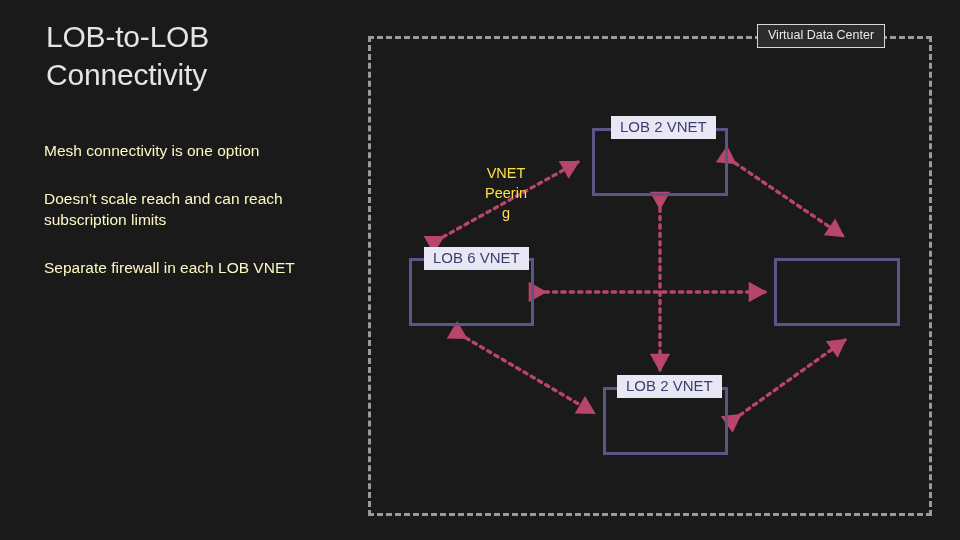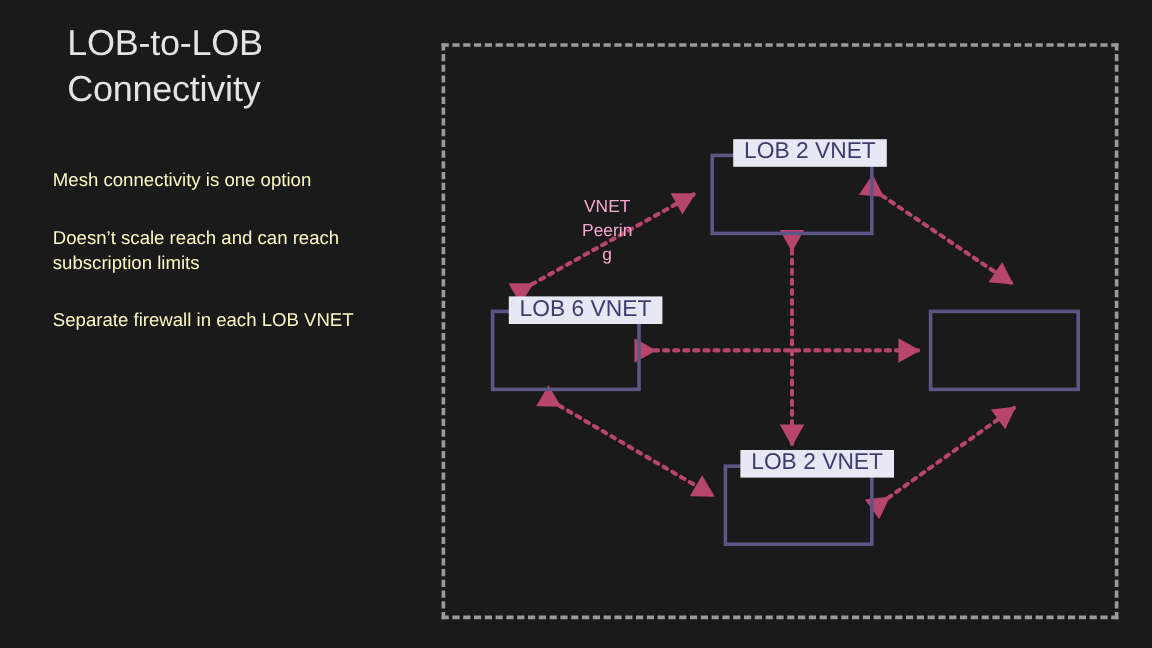--- a/index.html
+++ b/index.html
@@ -13,21 +13,21 @@
   #slide {
     position: relative;
     width: 960px;
     height: 540px;
     background: #1a1a1a;
   }
 
   
   #title-block {
     position: absolute;
-    left: 56px;
+    left: 46px;
     top: 18px;
     width: 300px;
   }
   #title-block .line {
     color: #e4e4e4;
     font-size: 30px;
     line-height: 38px;
     font-weight: 400;
     letter-spacing: -0.2px;
   }
@@ -71,21 +71,21 @@
   
   .vnet-box {
     position: absolute;
     border: 3px solid #5d5585;
     background: transparent;
   }
   .vnet-label {
     position: absolute;
     background: #e8e8f5;
     color: #3f3d6e;
-    font-size: 19px;
+    font-size: 15px;
     line-height: 16px;
     padding: 3px 9px 4px 9px;
     white-space: nowrap;
     text-align: center;
   }
 
   #box-lob1 { left: 409px; top: 258px; width: 125px; height: 68px; }
   #lab-lob1 { left: 424px; top: 247px; }
 
   #box-lob2 { left: 592px; top: 128px; width: 136px; height: 68px; }
@@ -96,21 +96,21 @@
 
   #box-lob4 { left: 603px; top: 387px; width: 125px; height: 68px; }
   #lab-lob4 { left: 617px; top: 375px; }
 
   
   #peering-text {
     position: absolute;
     left: 477px;
     top: 163px;
     width: 58px;
-    color: #f9a8d4;
+    color: #fde047;
     font-size: 14.5px;
     line-height: 20px;
     text-align: center;
     word-break: break-all;
   }
 
   
   #arrows {
     position: absolute;
     left: 0; top: 0;
@@ -168,14 +168,15 @@
   <div class="vnet-label" id="lab-lob1">LOB 6 VNET</div>
 
   <div class="vnet-box" id="box-lob2"></div>
   <div class="vnet-label" id="lab-lob2">LOB 2 VNET</div>
 
   <div class="vnet-box" id="box-lob3"></div>
 
   <div class="vnet-box" id="box-lob4"></div>
   <div class="vnet-label" id="lab-lob4">LOB 2 VNET</div>
 
+  <div id="vdc-label">Virtual Data Center</div>
 
 </div>
 
 </body></html>

